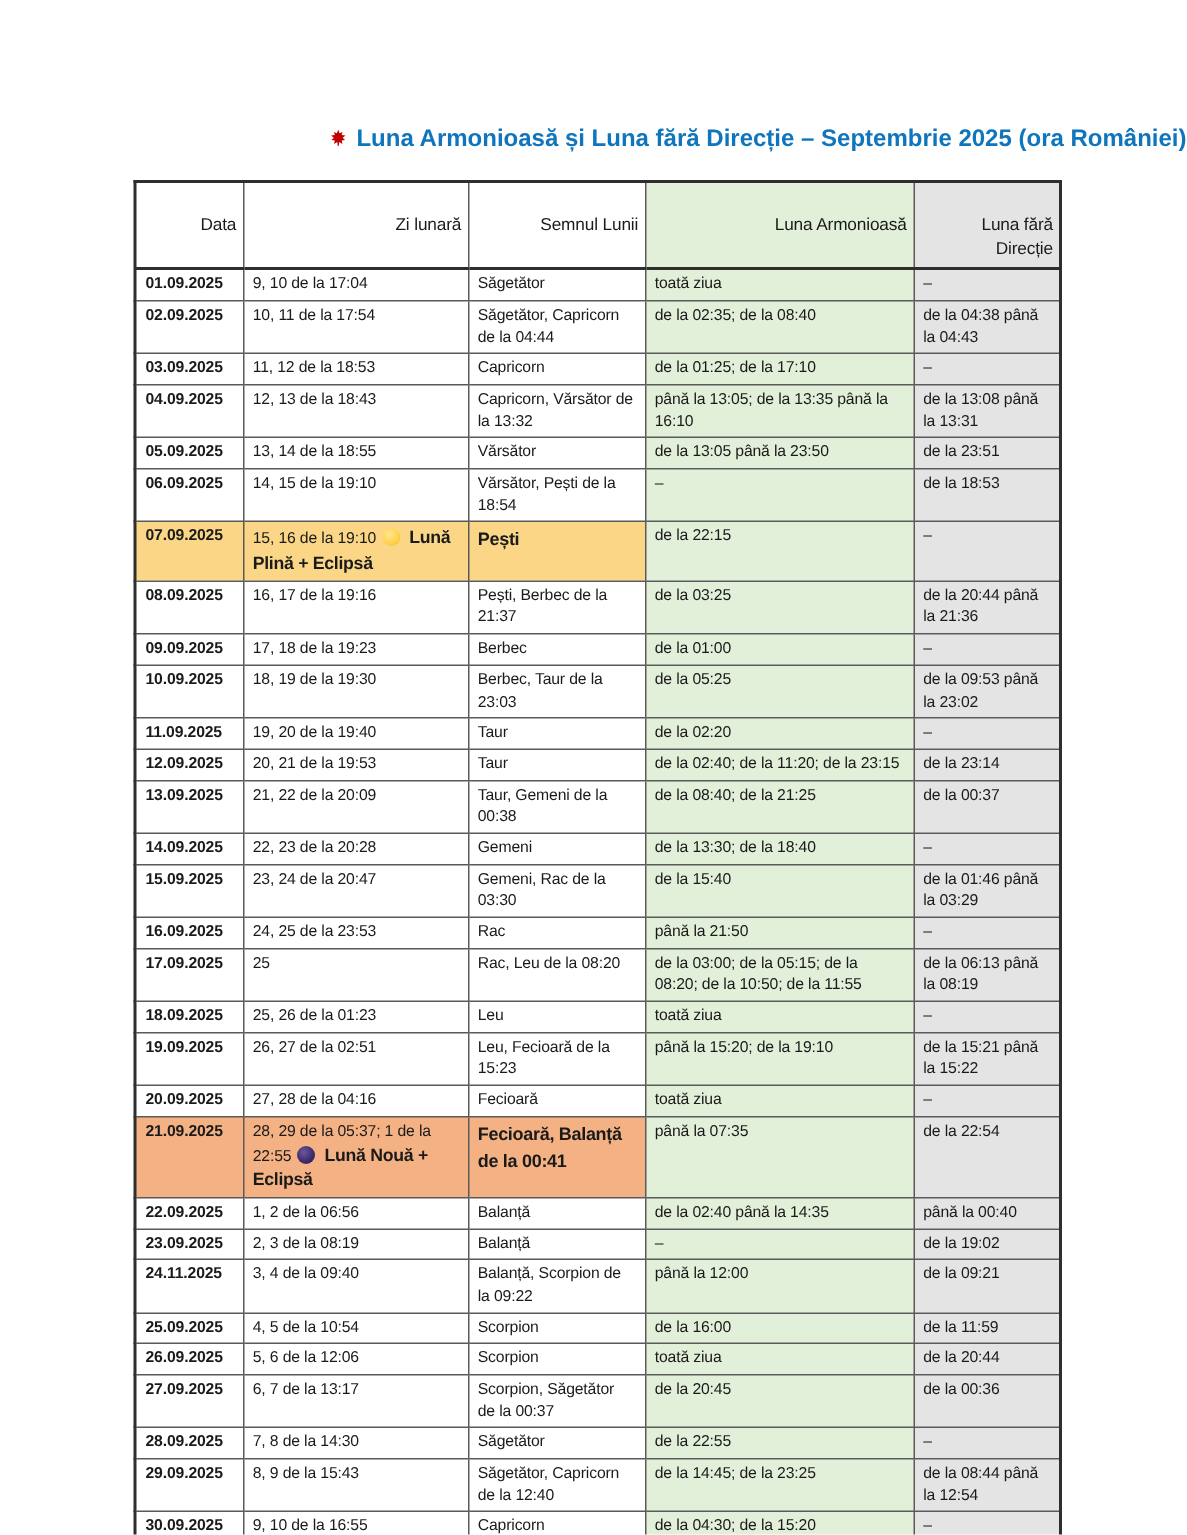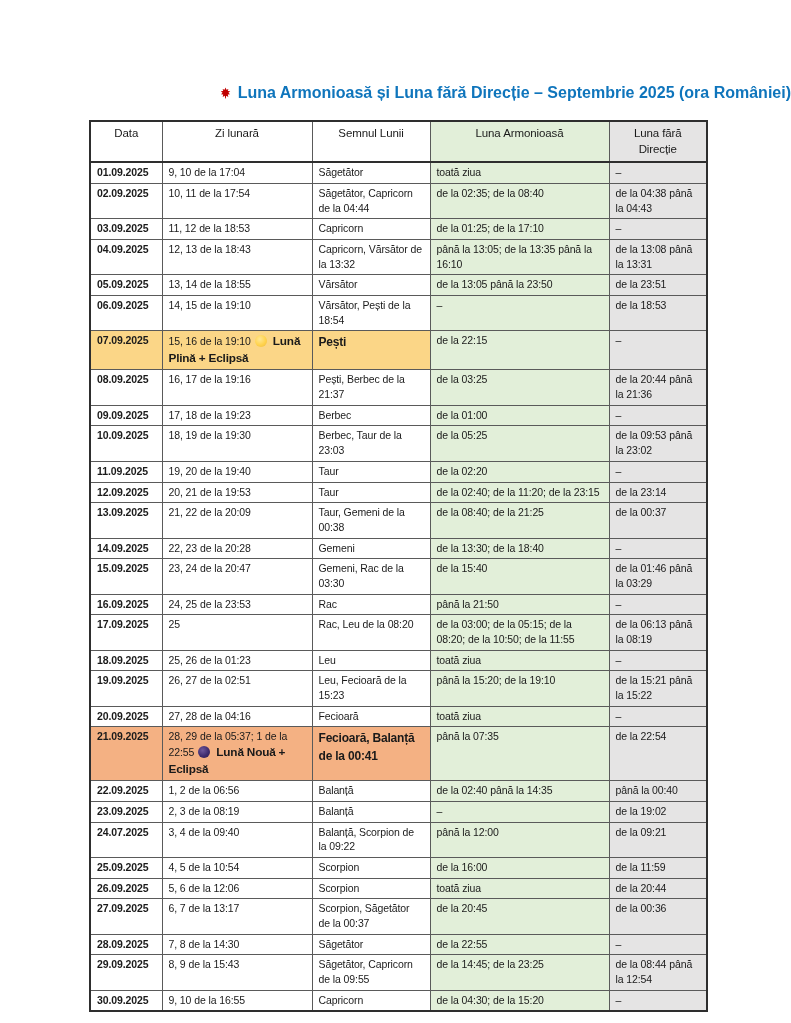--- a/index.html
+++ b/index.html
@@ -27,22 +27,22 @@
   col.c1{width:72px;} col.c2{width:150px;} col.c3{width:118px;}
   col.c4{width:179px;} col.c5{width:98px;}
   th,td{
     border:1px solid var(--border);
     vertical-align:top;text-align:left;
     padding:2px 6px 3px 6px;
     font-size:10.5px;line-height:1.4;letter-spacing:-0.1px;
     word-wrap:break-word;
   }
   thead th{
-    text-align:center;font-weight:normal;font-size:11.5px;
-    padding:3px 4px 4px 4px;border-bottom:2px solid #2e2e2e;
+    text-align:right;font-weight:normal;font-size:11.5px;
+    padding:20px 4px 4px 4px;border-bottom:2px solid #2e2e2e;
     background:#ffffff;
   }
   thead th.th-green{background:var(--green);margin-left:20px;}
   thead th.th-gray{background:var(--gray);}
   td.c-date{font-weight:bold;}
   td.c-harm{background:var(--green);}
   td.c-nodir{background:var(--gray);}
   tr.full-moon td.c-date, tr.full-moon td.c-lunar, tr.full-moon td.c-sign{background:var(--yellow);}
   tr.new-moon  td.c-date, tr.new-moon  td.c-lunar, tr.new-moon  td.c-sign{background:var(--orange);}
   tr.full-moon td.c-sign, tr.new-moon td.c-sign{
@@ -238,21 +238,21 @@
           <td class="c-nodir">până la 00:40</td>
         </tr>
         <tr>
           <td class="c-date">23.09.2025</td>
           <td class="c-lunar">2, 3 de la 08:19</td>
           <td class="c-sign">Balanță</td>
           <td class="c-harm">–</td>
           <td class="c-nodir">de la 19:02</td>
         </tr>
         <tr>
-          <td class="c-date">24.07.2025</td>
+          <td class="c-date">24.11.2025</td>
           <td class="c-lunar">3, 4 de la 09:40</td>
           <td class="c-sign">Balanță, Scorpion de la 09:22</td>
           <td class="c-harm">până la 12:00</td>
           <td class="c-nodir">de la 09:21</td>
         </tr>
         <tr>
           <td class="c-date">25.09.2025</td>
           <td class="c-lunar">4, 5 de la 10:54</td>
           <td class="c-sign">Scorpion</td>
           <td class="c-harm">de la 16:00</td>
@@ -275,21 +275,21 @@
         <tr>
           <td class="c-date">28.09.2025</td>
           <td class="c-lunar">7, 8 de la 14:30</td>
           <td class="c-sign">Săgetător</td>
           <td class="c-harm">de la 22:55</td>
           <td class="c-nodir">–</td>
         </tr>
         <tr>
           <td class="c-date">29.09.2025</td>
           <td class="c-lunar">8, 9 de la 15:43</td>
-          <td class="c-sign">Săgetător, Capricorn de la 09:55</td>
+          <td class="c-sign">Săgetător, Capricorn de la 12:40</td>
           <td class="c-harm">de la 14:45; de la 23:25</td>
           <td class="c-nodir">de la 08:44 până la 12:54</td>
         </tr>
         <tr>
           <td class="c-date">30.09.2025</td>
           <td class="c-lunar">9, 10 de la 16:55</td>
           <td class="c-sign">Capricorn</td>
           <td class="c-harm">de la 04:30; de la 15:20</td>
           <td class="c-nodir">–</td>
         </tr>

